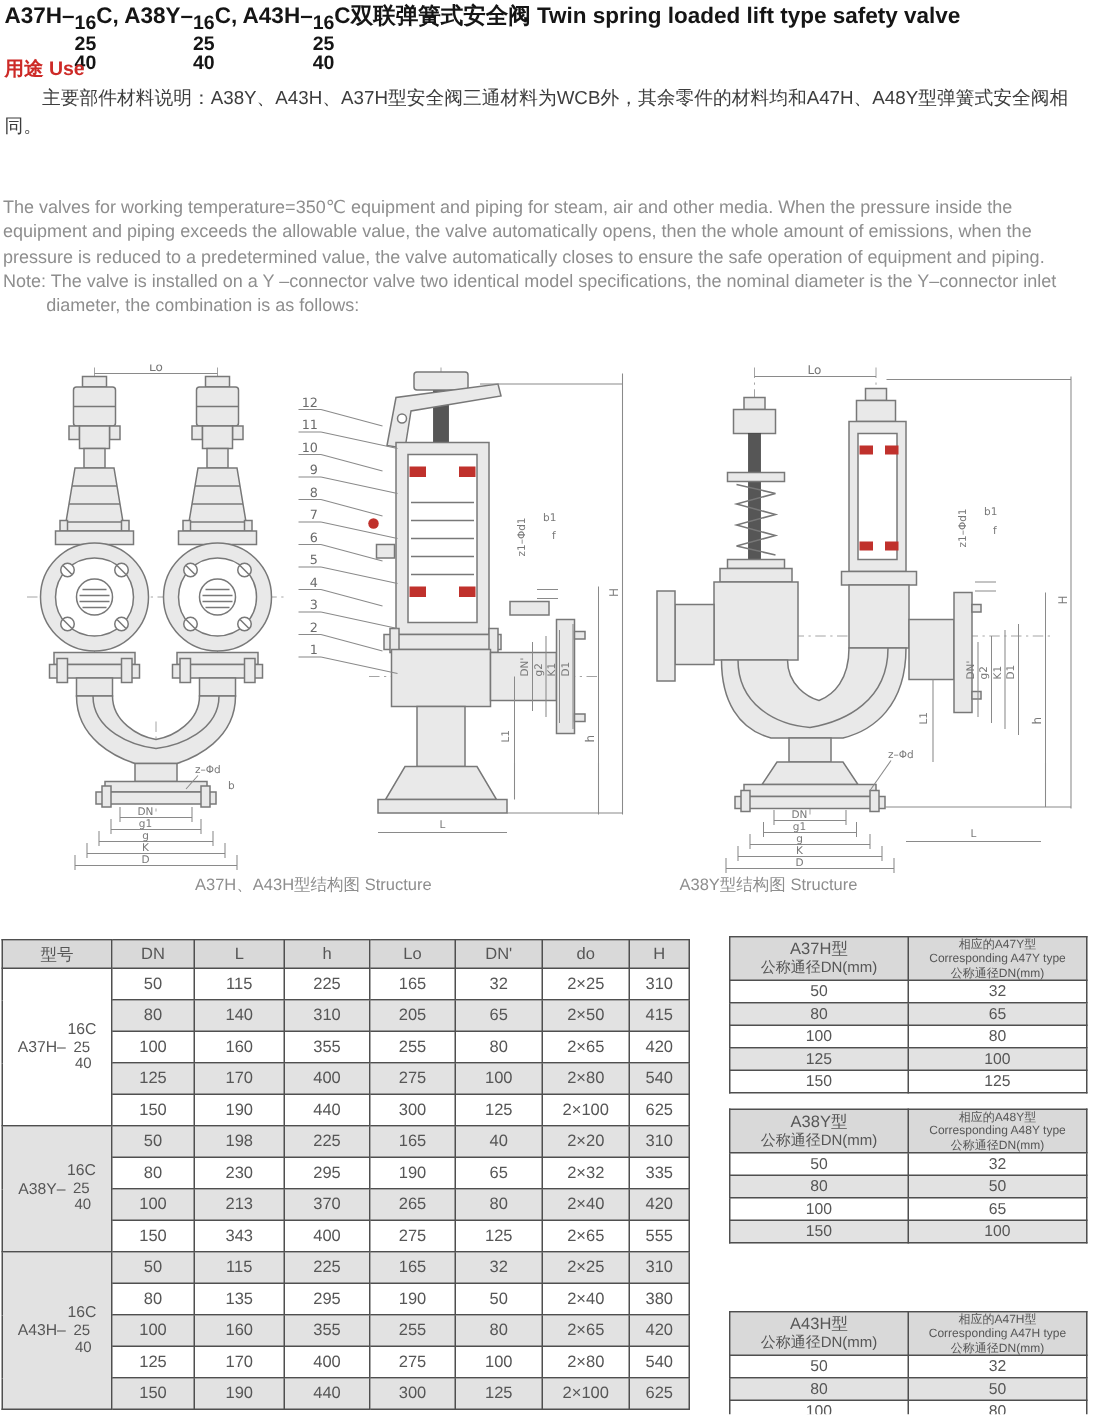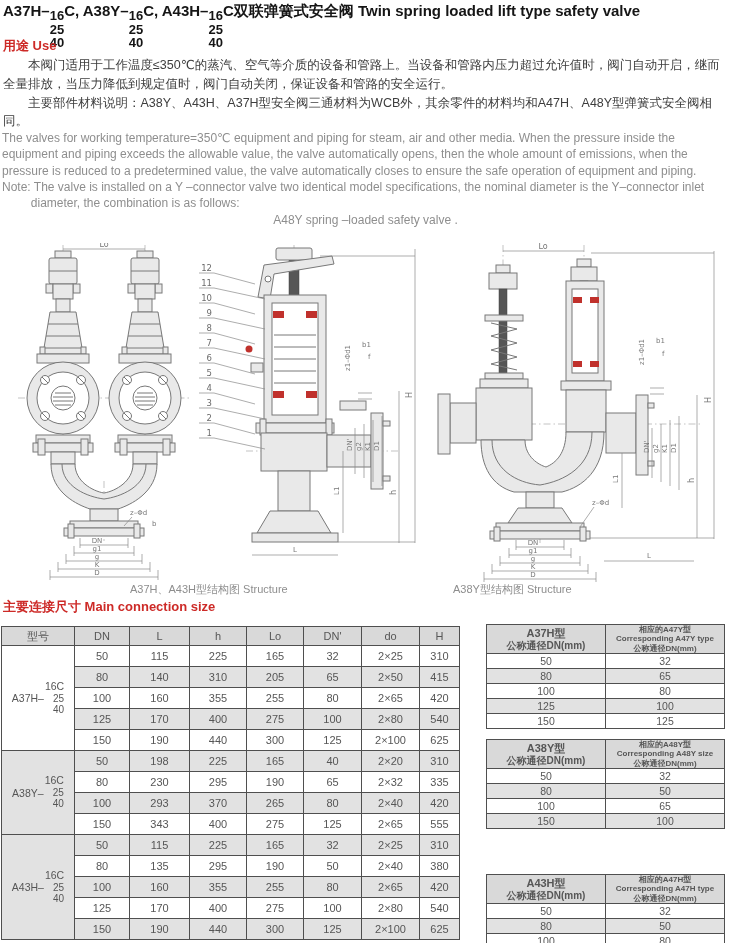--- a/index.html
+++ b/index.html
@@ -42,28 +42,28 @@
   #main-table{top:626px;left:1px;}
   table{border-collapse:collapse;}
   #main-table table{width:458px;table-layout:fixed;font-size:11px;color:#565656;}
   #main-table th,#main-table td{border:1px solid #4f4f4f;text-align:center;padding:0;overflow:hidden;}
   #main-table thead th{height:18px;background:#d9d9d9;font-weight:normal;}
   #main-table td{height:20px;background:#fff;}
   #main-table tr.alt td{background:#e2e2e2;}
   #main-table td.model{background:#fff;}
   .mwrap{display:flex;align-items:center;justify-content:center;gap:1px;}
   .mwrap span:first-child{font-size:10.5px;}
-  .pstack{display:inline-flex;flex-direction:column;align-items:flex-end;font-size:10px;line-height:1.12;}
+  .pstack{display:inline-flex;flex-direction:column;align-items:center;font-size:10px;line-height:1.12;}
   .pstack span:last-child{padding-left:2px;}
   
   .side-table{left:486px;width:239px;}
   #side-table-0{top:624px;} #side-table-1{top:739px;} #side-table-2{top:874px;border-radius:26px;}
   .side-table table{width:239px;table-layout:fixed;font-size:10.5px;color:#565656;}
   .side-table th,.side-table td{border:1px solid #4f4f4f;text-align:center;padding:0;}
-  .side-table th{background:#d9d9d9;font-weight:bold;height:28px;vertical-align:middle;}
+  .side-table th{background:#d9d9d9;font-weight:normal;height:28px;vertical-align:middle;}
   .side-table td{height:14px;background:#fff;}
   .side-table tr.alt td{background:#e2e2e2;}
   .side-table .h1a{font-size:11px;line-height:1.15;}
   .side-table .h1b{font-size:10px;line-height:1.15;}
   .side-table .h2{font-size:8px;line-height:1.18;}
 </style>
 </head>
 <body>
 
 <div id="page">
@@ -80,28 +80,26 @@
       </span><span>C, A43H–</span><span class="frac">
         <span>16</span>
         <span>25</span>
         <span>40</span>
       </span><span>C</span><span>双联弹簧式安全阀</span><span> Twin spring loaded lift type safety valve</span>
   </div>
 
   <div id="use-heading" class="abs red-head">用途 Use</div>
 
   <div id="cn-block" class="abs">
-    <p>本阀门适用于工作温度≤350℃的蒸汽、空气等介质的设备和管路上。当设备和管路内压力超过允许值时，阀门自动开启，继而全量排放，当压力降低到规定值时，阀门自动关闭，保证设备和管路的安全运行。</p>
     <p>主要部件材料说明：A38Y、A43H、A37H型安全阀三通材料为WCB外，其余零件的材料均和A47H、A48Y型弹簧式安全阀相同。</p>
   </div>
 
   <div id="en-block" class="abs">
     <p>The valves for working temperature=350℃ equipment and piping for steam, air and other media. When the pressure inside the equipment and piping exceeds the allowable value, the valve automatically opens, then the whole amount of emissions, when the pressure is reduced to a predetermined value, the valve automatically closes to ensure the safe operation of equipment and piping.</p>
     <p class="hang">Note: The valve is installed on a Y –connector valve two identical model specifications, the nominal diameter is the Y–connector inlet diameter, the combination is as follows:</p>
-    <p class="ctr">A48Y spring –loaded safety valve .</p>
   </div>
 
   <svg id="drawings" class="abs" viewBox="0 0 730 340">
     <defs>
       <g id="vu">
         <rect x="-8" y="0" width="16" height="7" class="fill"></rect>
         <rect x="-14" y="7" width="28" height="26" rx="2" class="fill"></rect>
         <line x1="-14" y1="20" x2="14" y2="20" class="ln"></line>
         <rect x="-17" y="33" width="7" height="9" class="fill"></rect>
         <rect x="10" y="33" width="7" height="9" class="fill"></rect>
@@ -335,21 +333,20 @@
       <text x="644" y="122" class="dls" transform="rotate(-90 644 122)">z1–Φd1</text>
       <text x="656" y="100" class="dls">b1</text>
       <text x="662" y="113" class="dls">f</text>
       <path d="M650,145 h14 M650,151 h14" class="dim"></path>
     </g>
   </svg>
 
   <div id="caption-left" class="abs caption">A37H、A43H型结构图 Structure</div>
   <div id="caption-right" class="abs caption">A38Y型结构图 Structure</div>
 
-  <div id="conn-heading" class="abs red-head">主要连接尺寸 Main connection size</div>
 
   <div id="main-table" class="abs">
     <table>
       <colgroup>
         <col style="width:73px">
           <col style="width:55px">
           <col style="width:60px">
           <col style="width:57px">
         <col style="width:57px">
           <col style="width:58px">
@@ -447,21 +444,21 @@
             <td>80</td>
             <td>230</td>
             <td>295</td>
             <td>190</td>
             <td>65</td>
             <td>2×32</td>
             <td>335</td>
           </tr>
           <tr class="alt">
             <td>100</td>
-            <td>293</td>
+            <td>213</td>
             <td>370</td>
             <td>265</td>
             <td>80</td>
             <td>2×40</td>
             <td>420</td>
           </tr>
           <tr>
             <td>150</td>
             <td>343</td>
             <td>400</td>
@@ -571,21 +568,21 @@
   <div id="side-table-1" class="abs side-table">
       <table id="stable-1">
         <thead>
           <tr>
             <th>
               <div class="h1a">A38Y型</div>
               <div class="h1b">公称通径DN(mm)</div>
             </th>
             <th>
               <div class="h2">相应的A48Y型</div>
-              <div class="h2">Corresponding A48Y size</div>
+              <div class="h2">Corresponding A48Y type</div>
               <div class="h2">公称通径DN(mm)</div>
             </th>
           </tr>
         </thead>
         <tbody>
           <tr>
             <td>50</td>
             <td>32</td>
           </tr>
           <tr class="alt">

